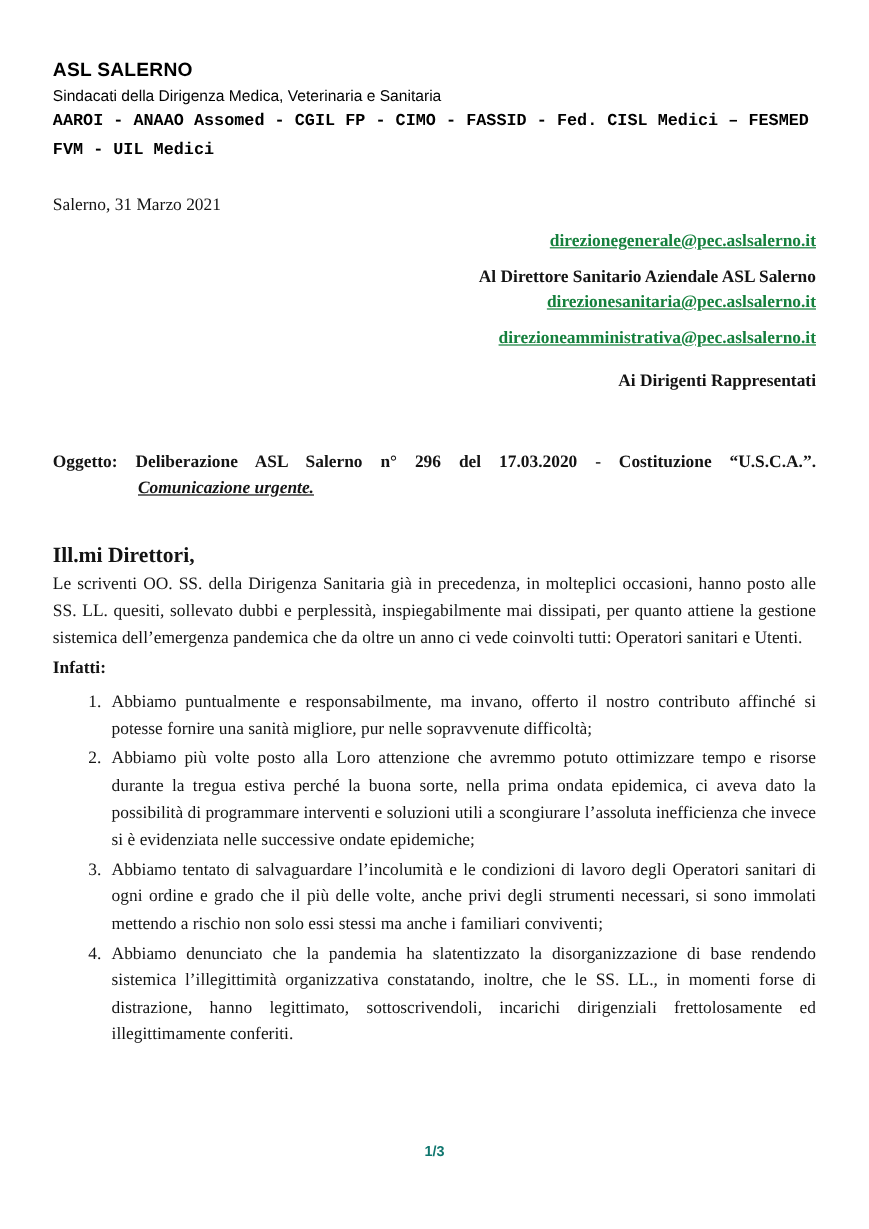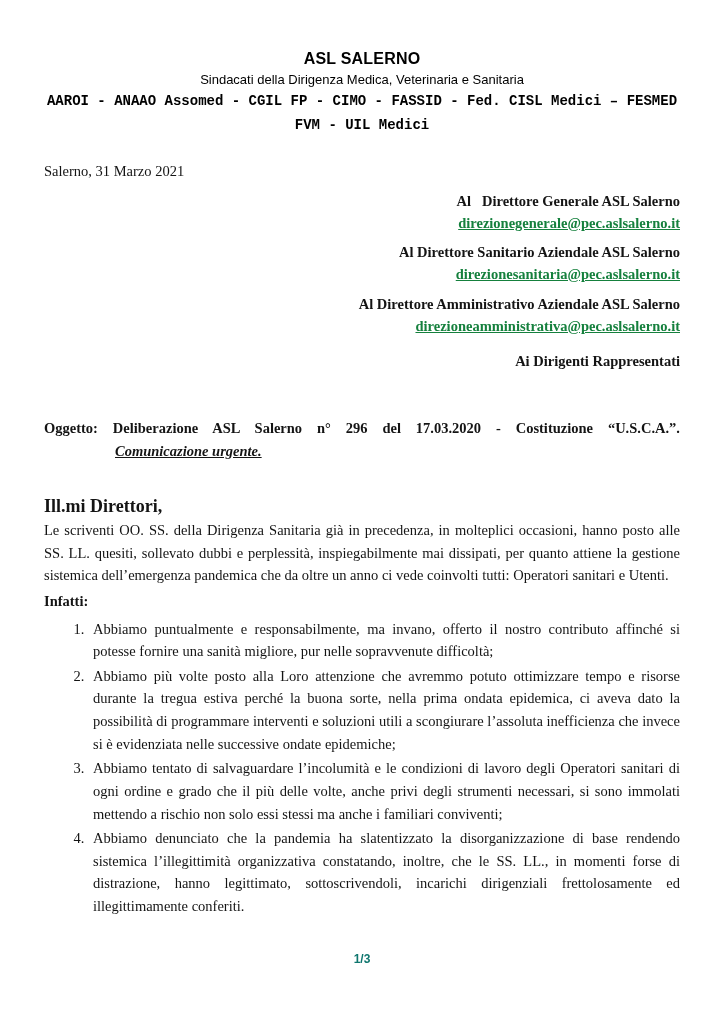--- a/index.html
+++ b/index.html
@@ -9,21 +9,21 @@
     width: 724px;
     height: 1024px;
     margin: 0 auto;
     background: #ffffff;
     padding: 50px 44px 0 44px;
     font-family: "Liberation Serif", serif;
     color: #141414;
     overflow: hidden;
   }
   
-  .doc-header { text-align: center; font-family: "Liberation Sans", sans-serif; color: #000; }
+  .doc-header { font-family: "Liberation Sans", sans-serif; color: #000; }
   .doc-title { font-size: 16px; font-weight: bold; letter-spacing: 0.2px; }
   .doc-subtitle { font-size: 13px; margin-top: 4px; }
   .doc-unions { font-size: 14px; font-weight: bold; margin-top: 5px; line-height: 1.35; font-family: Liberation Mono, monospace; }
   
   .date-line { margin-top: 28px; font-size: 14.5px; }
   
   .recipients { margin-top: 11px; text-align: right; font-weight: bold; font-size: 14.5px; }
   .recipient { margin-bottom: 8px; line-height: 1.5; }
   .recipient-email a, .recipient-email {
     color: #15803d;
@@ -69,29 +69,27 @@
     <div class="doc-title">ASL SALERNO</div>
     <div class="doc-subtitle">Sindacati della Dirigenza Medica, Veterinaria e Sanitaria</div>
     <div class="doc-unions">AAROI - ANAAO Assomed - CGIL FP - CIMO - FASSID - Fed. CISL Medici – FESMED</div>
     <div class="doc-unions">FVM - UIL Medici</div>
   </header>
 
   <div class="date-line">Salerno, 31 Marzo 2021</div>
 
   <div class="recipients">
     <div class="recipient">
-      <div>Al&nbsp;&nbsp; Direttore Generale ASL Salerno</div>
       <div class="recipient-email">direzionegenerale@pec.aslsalerno.it</div>
     </div>
     <div class="recipient">
       <div>Al Direttore Sanitario Aziendale ASL Salerno</div>
       <div class="recipient-email">direzionesanitaria@pec.aslsalerno.it</div>
     </div>
     <div class="recipient">
-      <div>Al Direttore Amministrativo Aziendale ASL Salerno</div>
       <div class="recipient-email">direzioneamministrativa@pec.aslsalerno.it</div>
     </div>
     <div class="recipient no-email">
       <div>Ai Dirigenti Rappresentati</div>
     </div>
   </div>
 
   <div class="subject">
     <div class="subject-line1"><span>Oggetto:</span> <span>Deliberazione ASL Salerno n° 296 del 17.03.2020 - Costituzione “U.S.C.A.”.</span></div>
     <div class="subject-line2"><span class="u">Comunicazione urgente.</span></div>

